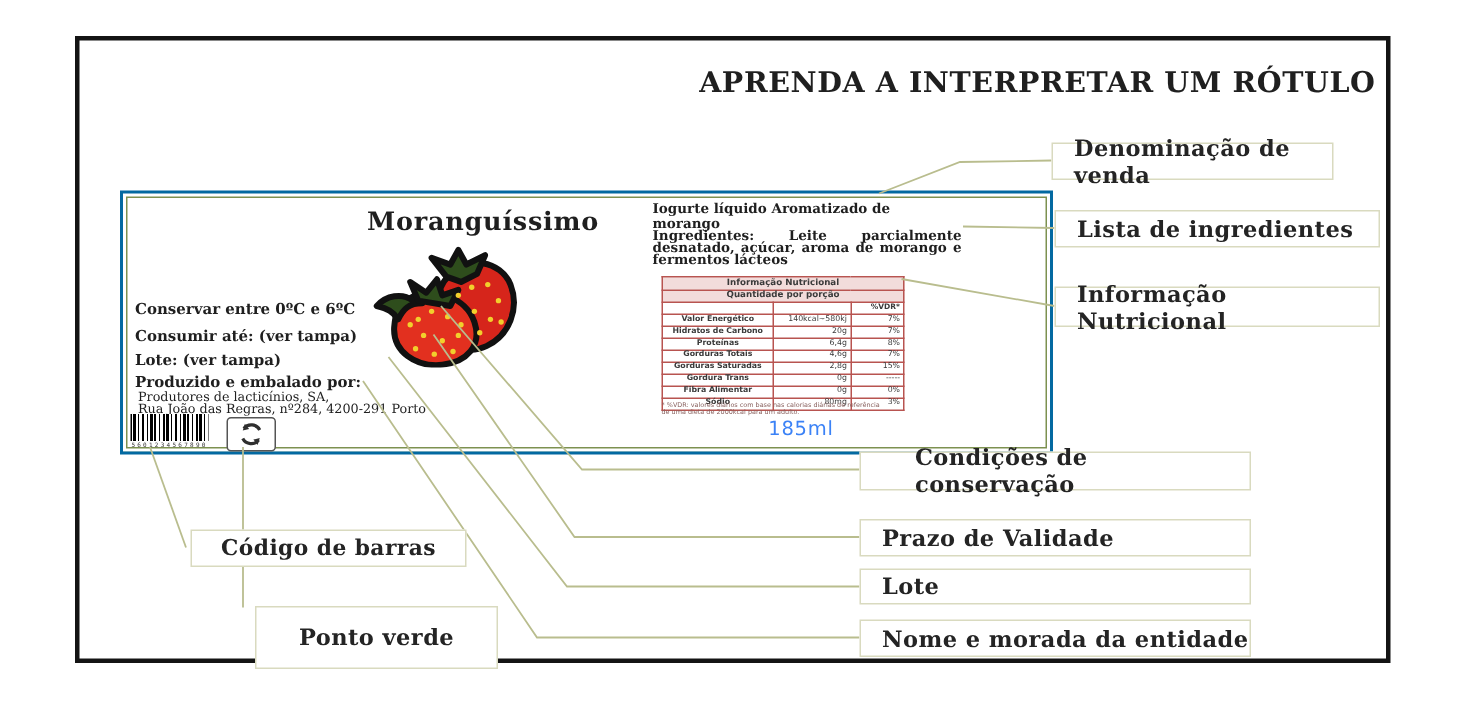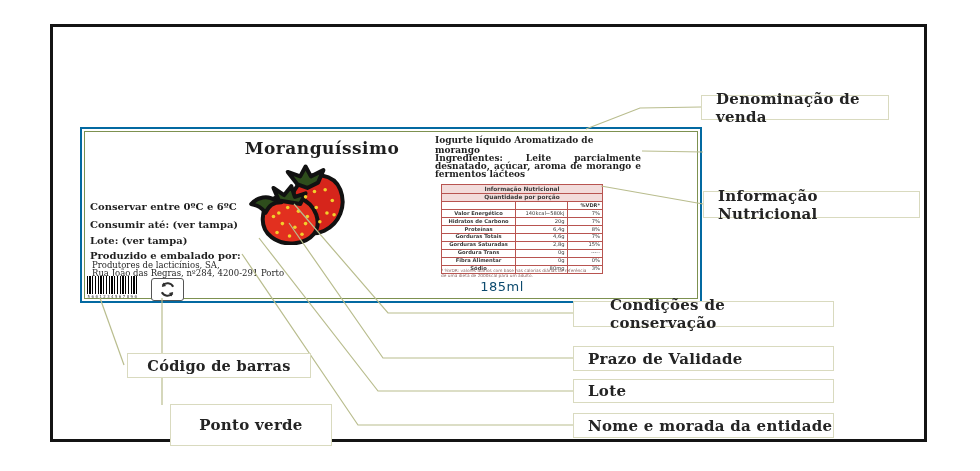--- a/index.html
+++ b/index.html
@@ -40,22 +40,22 @@
   .nutrition{position:absolute;left:359px;top:55px;width:162px;}
   .nutrition table{width:100%;border-collapse:collapse;font-family:"DejaVu Sans","Liberation Sans",sans-serif;}
   .nutrition th,.nutrition td{border:1px solid #b85450;font-size:5.2px;line-height:1.15;padding:.5px 2px;color:#3a3a3a;}
   .nutrition .hdr{background:#f2dcdb;text-align:center;font-size:5.8px;font-weight:bold;}
   .nutrition td.c0{width:46%;text-align:center;font-weight:bold;}
   .nutrition td.c1{width:32%;text-align:right;}
   .nutrition td.c2{width:22%;text-align:right;}
   .nutrition td.colhead{text-align:right;font-weight:bold;font-size:5px;}
   .footnote{position:absolute;left:359px;top:139px;width:148px;font-family:"DejaVu Sans",sans-serif;
             font-size:4.3px;line-height:1.25;color:#8a6360;}
-  .volume{position:absolute;left:320px;top:150px;width:200px;text-align:center;
-          font-family:"DejaVu Sans","Liberation Sans",sans-serif;font-size:13px;color:#0c4a6e;letter-spacing:.5px;}
+  .volume{position:absolute;left:352px;top:150px;width:200px;text-align:center;
+          font-family:"DejaVu Sans","Liberation Sans",sans-serif;font-size:13px;color:#3b82f6;letter-spacing:.5px;}
 
   
   .connectors{position:absolute;left:0;top:0;z-index:2;pointer-events:none;}
   .connectors polyline{fill:none;stroke:#b9bd8e;stroke-width:1.2;}
 
   
   .callout{position:absolute;background:#fff;border:1px solid #d9dabf;z-index:3;
            display:flex;align-items:center;font-size:15px;font-weight:bold;letter-spacing:.3px;
            padding-left:14px;box-sizing:border-box;color:#242424;}
   .co-denominacao{left:701px;top:95px;width:188px;height:25px;}
@@ -68,20 +68,21 @@
   .co-codigo{left:127px;top:353px;width:184px;height:25px;justify-content:center;padding-left:0;font-size:14.5px;}
   .co-ponto{left:170px;top:404px;width:162px;height:42px;justify-content:center;padding-left:0;}
 </style>
 </head>
 <body>
 
 <div class="canvas">
 
   <div class="frame"></div>
 
+  <div class="poster-title">APRENDA A INTERPRETAR UM RÓTULO</div>
 
   <div class="product-label">
     <div class="brand">Moranguíssimo</div>
 
     <svg class="strawberry" style="position:absolute;left:166px;top:34px;" width="108" height="82" viewBox="0 0 120 92">
       <g stroke="#111" stroke-width="4.5" stroke-linejoin="round">
         <path d="M58 22 C70 8 96 12 103 30 C110 48 102 68 85 76 C70 83 55 76 50 60 C45 44 48 32 58 22 Z" fill="#d6251b"></path>
         <path d="M55 24 L44 10 L58 15 L64 4 L70 15 L84 8 L78 22 L66 28 Z" fill="#2e4d1c"></path>
         <path d="M28 40 C45 30 70 40 76 58 C82 76 70 88 52 90 C32 92 15 80 16 62 C17 50 19 45 28 40 Z" fill="#e2301f"></path>
         <path d="M30 42 C22 36 10 38 3 46 C11 48 15 50 19 56 C23 48 27 44 37 44 Z" fill="#2e4d1c"></path>
@@ -208,20 +209,21 @@
     <polyline points="601,186 703,204"></polyline>
     <polyline points="294,204 388,313 573,313"></polyline>
     <polyline points="289,223 383,358 573,358"></polyline>
     <polyline points="259,238 378,391 573,391"></polyline>
     <polyline points="242,254 358,425 573,425"></polyline>
     <polyline points="100,298 124,365"></polyline>
     <polyline points="162,298 162,405"></polyline>
   </svg>
 
   <div class="callout co-denominacao">Denominação de venda</div>
+  <div class="callout co-lista">Lista de ingredientes</div>
   <div class="callout co-informacao">Informação Nutricional</div>
   <div class="callout co-condicoes">Condições de conservação</div>
   <div class="callout co-prazo">Prazo de Validade</div>
   <div class="callout co-lote">Lote</div>
   <div class="callout co-nome">Nome e morada da entidade</div>
   <div class="callout co-codigo">Código de barras</div>
   <div class="callout co-ponto">Ponto verde</div>
 
 </div>
 

